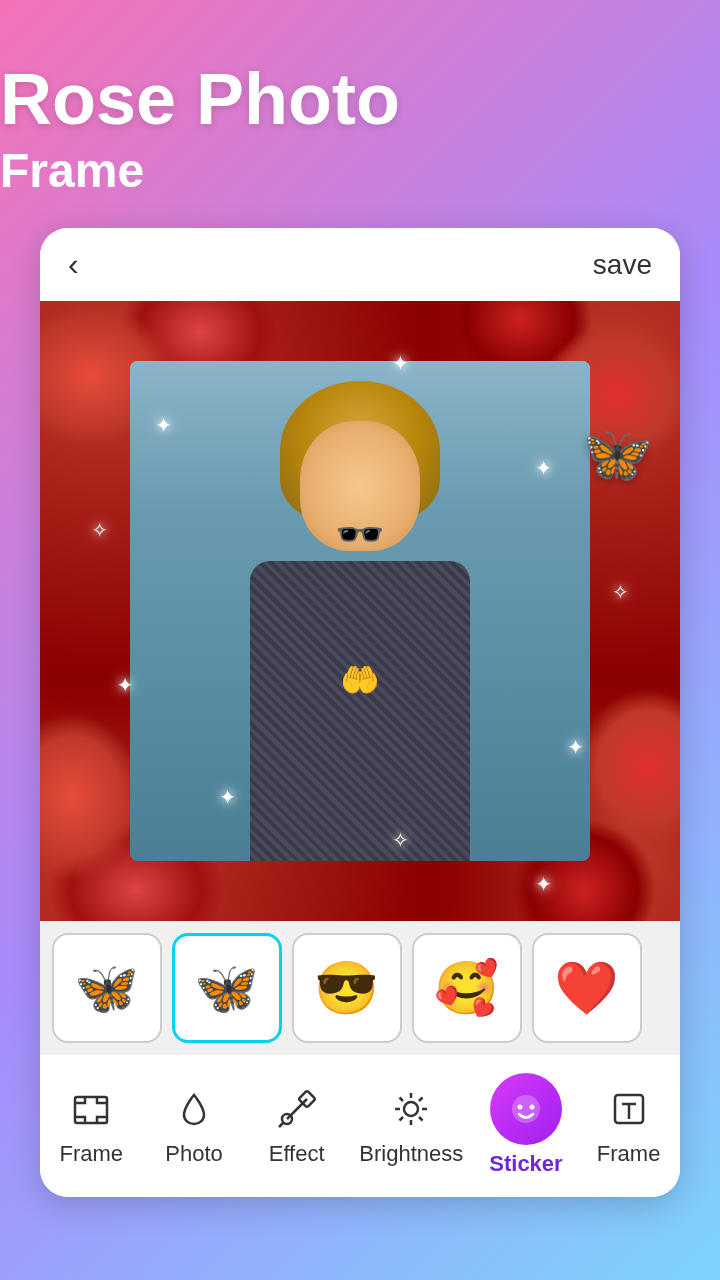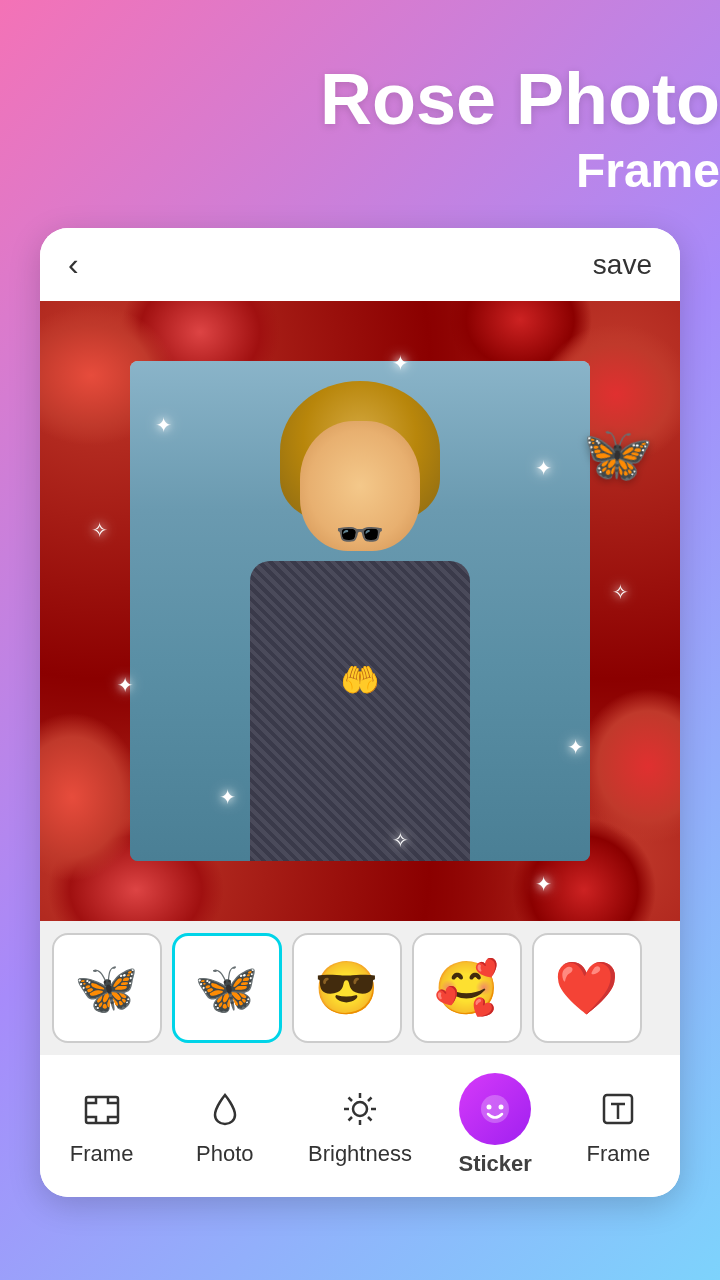--- a/index.html
+++ b/index.html
@@ -6,21 +6,21 @@
     * { margin: 0; padding: 0; box-sizing: border-box; }
     body {
       width: 720px;
       height: 1280px;
       overflow: hidden;
       font-family: 'Arial', sans-serif;
       background: linear-gradient(135deg, #f472b6 0%, #a78bfa 50%, #7dd3fc 100%);
     }
 
     .header {
-      text-align: right;
+      text-align: left;
       padding: 60px 0 30px 0;
     }
     .header-title {
       font-size: 72px;
       font-weight: 900;
       color: white;
       line-height: 1.1;
       text-shadow: 0 2px 8px rgba(0,0,0,0.15);
     }
     .header-subtitle {
@@ -194,21 +194,21 @@
       color: white;
     }
 
     .tool-label {
       font-size: 22px;
       color: #333;
       font-weight: 500;
     }
 
     .tool-item.active .tool-label {
-      color: #404040;
+      color: #6d28d9;
       font-weight: 700;
     }
 
     
     .icon-svg {
       width: 40px;
       height: 40px;
     }
 
     
@@ -379,20 +379,31 @@
 
     <div class="tool-item">
       <div class="tool-icon">
         <svg class="icon-svg" viewBox="0 0 40 40" fill="none" stroke="#333" stroke-width="2.5">
           <path d="M20 6 C20 6, 10 18, 10 26 C10 31, 14.5 35, 20 35 C25.5 35, 30 31, 30 26 C30 18, 20 6, 20 6Z"></path>
         </svg>
       </div>
       <div class="tool-label">Photo</div>
     </div>
 
+    <div class="tool-item">
+      <div class="tool-icon">
+        <svg class="icon-svg" viewBox="0 0 40 40" fill="none" stroke="#333" stroke-width="2.5">
+          <line x1="30" y1="10" x2="10" y2="30"></line>
+          <rect x="24" y="4" width="12" height="12" rx="2" transform="rotate(45 30 10)"></rect>
+          <circle cx="10" cy="30" r="5"></circle>
+          <line x1="6" y1="34" x2="2" y2="38"></line>
+        </svg>
+      </div>
+      <div class="tool-label">Effect</div>
+    </div>
 
     <div class="tool-item">
       <div class="tool-icon">
         <svg class="icon-svg" viewBox="0 0 40 40" fill="none" stroke="#333" stroke-width="2.5">
           <circle cx="20" cy="20" r="7"></circle>
           <line x1="20" y1="4" x2="20" y2="9"></line>
           <line x1="20" y1="31" x2="20" y2="36"></line>
           <line x1="4" y1="20" x2="9" y2="20"></line>
           <line x1="31" y1="20" x2="36" y2="20"></line>
           <line x1="8.5" y1="8.5" x2="12" y2="12"></line>

